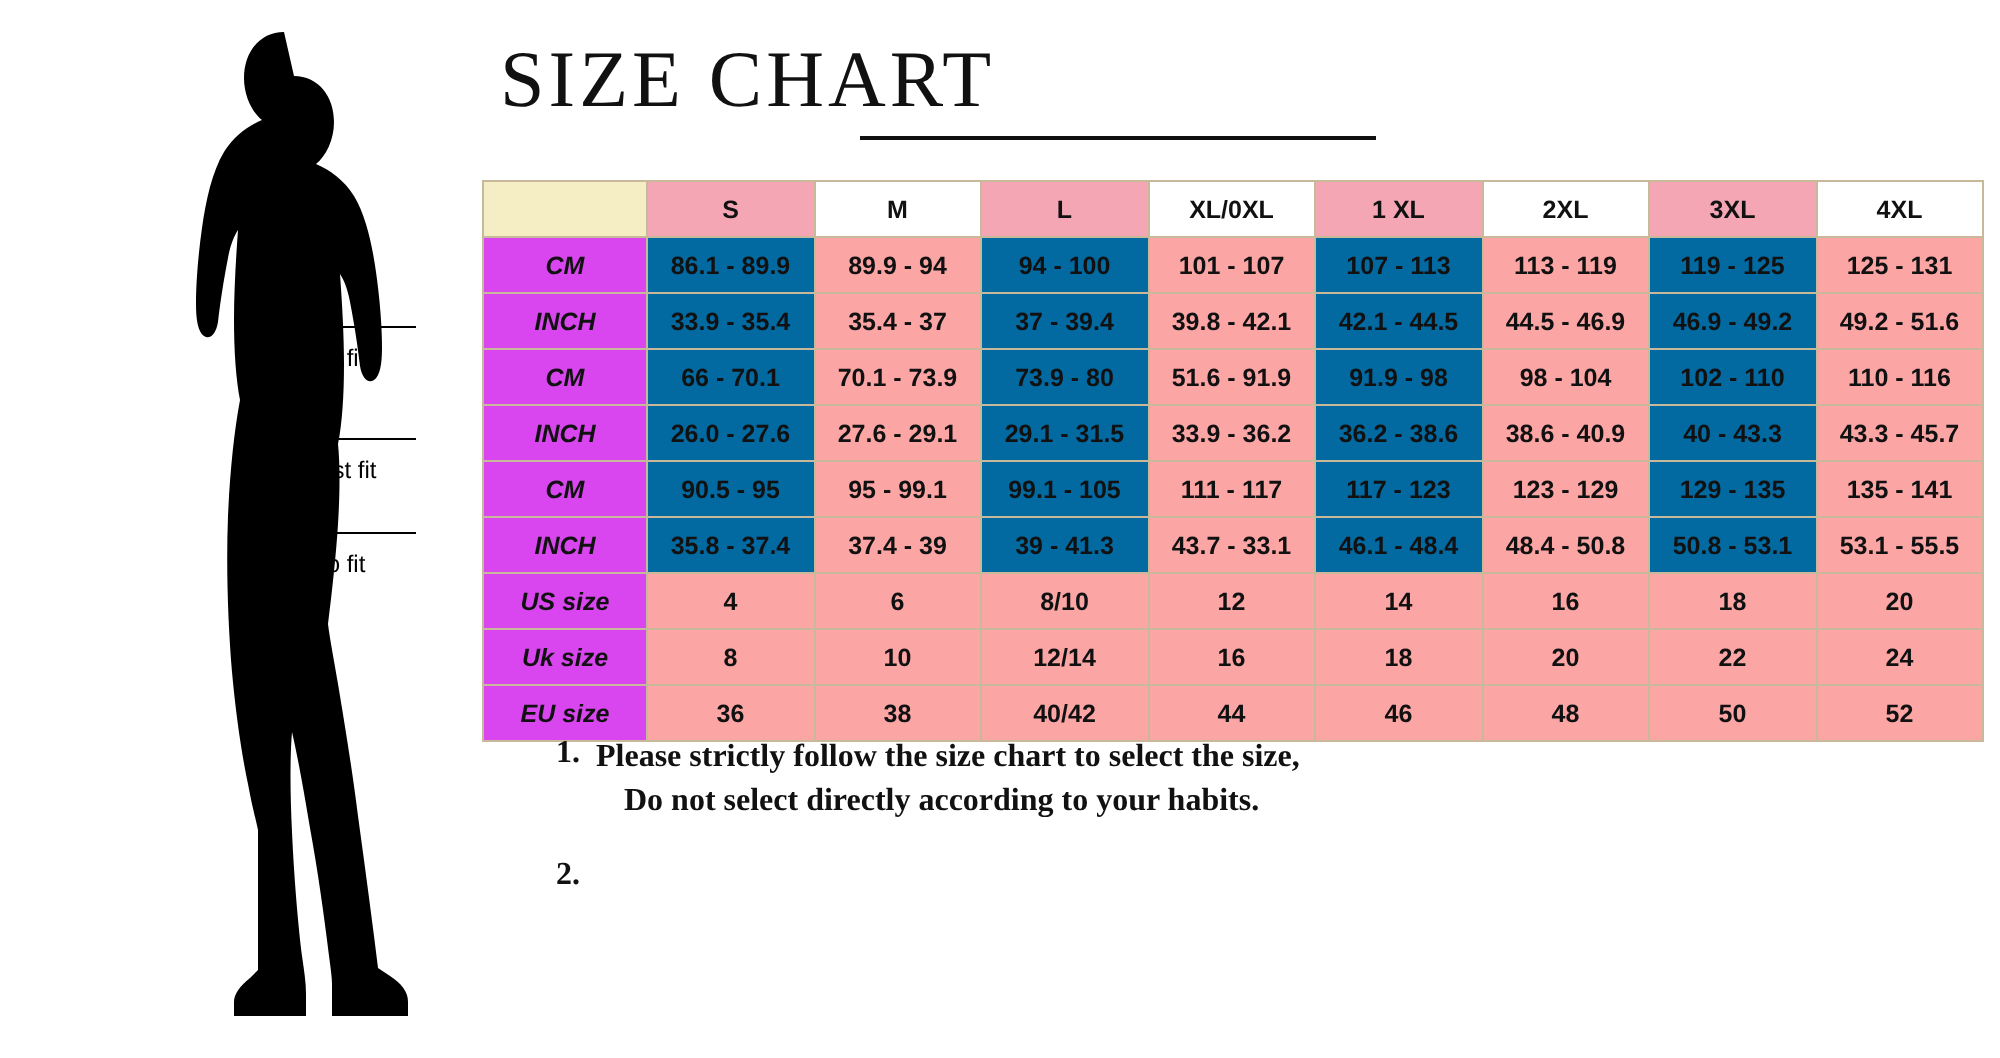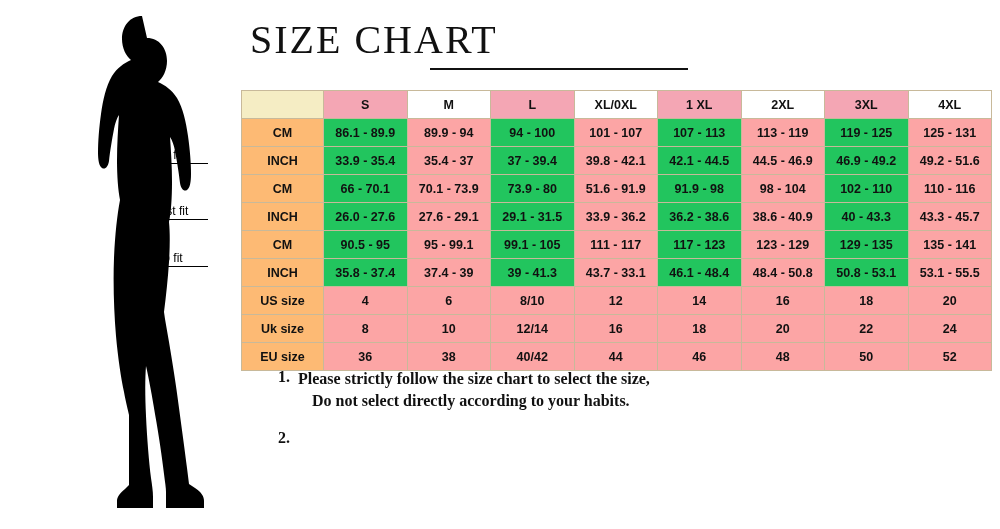--- a/index.html
+++ b/index.html
@@ -33,20 +33,21 @@
     position: absolute;
     height: 1px;
     background: #000;
   }
   .callout-label {
     position: absolute;
     font-family: "Liberation Sans", sans-serif;
     font-size: 12px;
     color: #000;
     white-space: nowrap;
+    margin-top: 24px;
   }
 
   
   #chart-title {
     position: absolute;
     left: 250px;
     top: 16px;
     width: 740px;
     text-align: left;
     font-family: "Liberation Serif", serif;
@@ -96,24 +97,25 @@
     font-weight: bold;
     font-family: "Liberation Sans", sans-serif;
   }
   .hdr-white {
     background: #ffffff;
     font-size: 17px;
     font-weight: bold;
     font-family: "Liberation Sans", sans-serif;
   }
   .row-label {
-    background: #fdba74;
+    background: #d946ef;
     font-size: 12px;
-  }
-  .cell-pink { background: #22c55e; }
+    font-style: italic;
+  }
+  .cell-pink { background: #0369a1; }
   .cell-white { background: #fca5a5; }
 
   
   #notes {
     position: absolute;
     left: 268px;
     top: 368px;
     width: 700px;
     font-family: "Liberation Serif", serif;
     color: #111;

